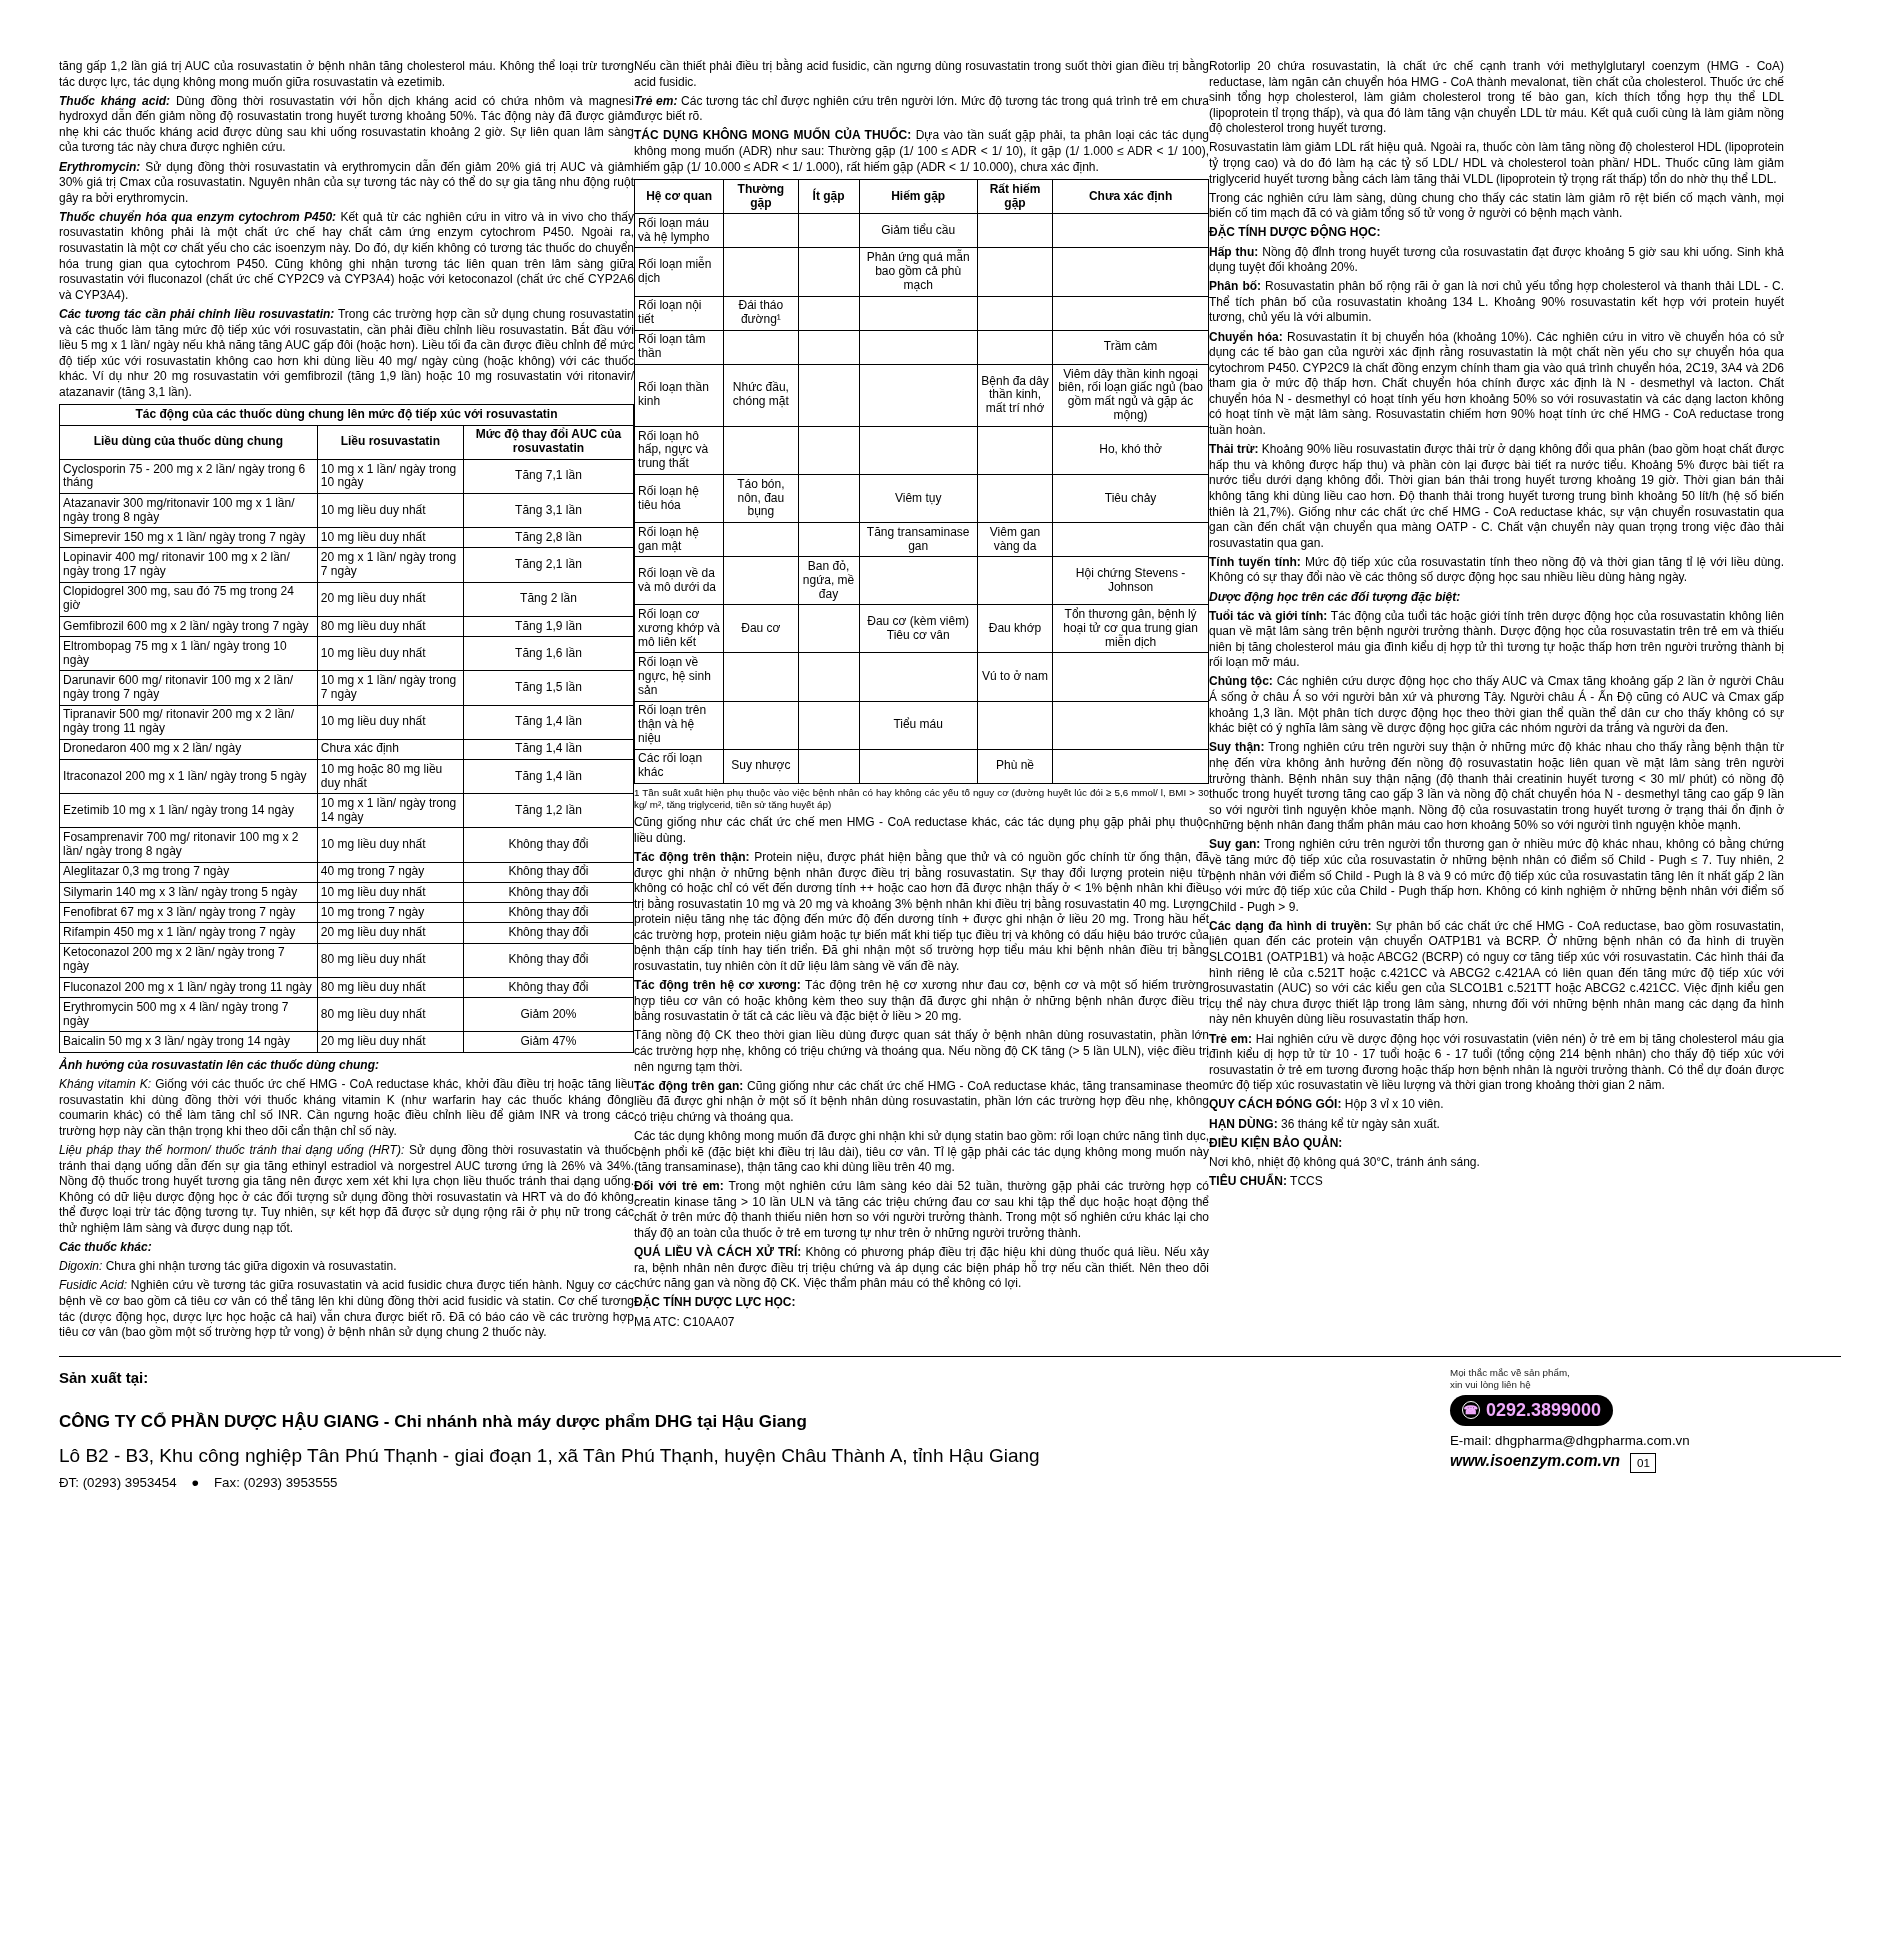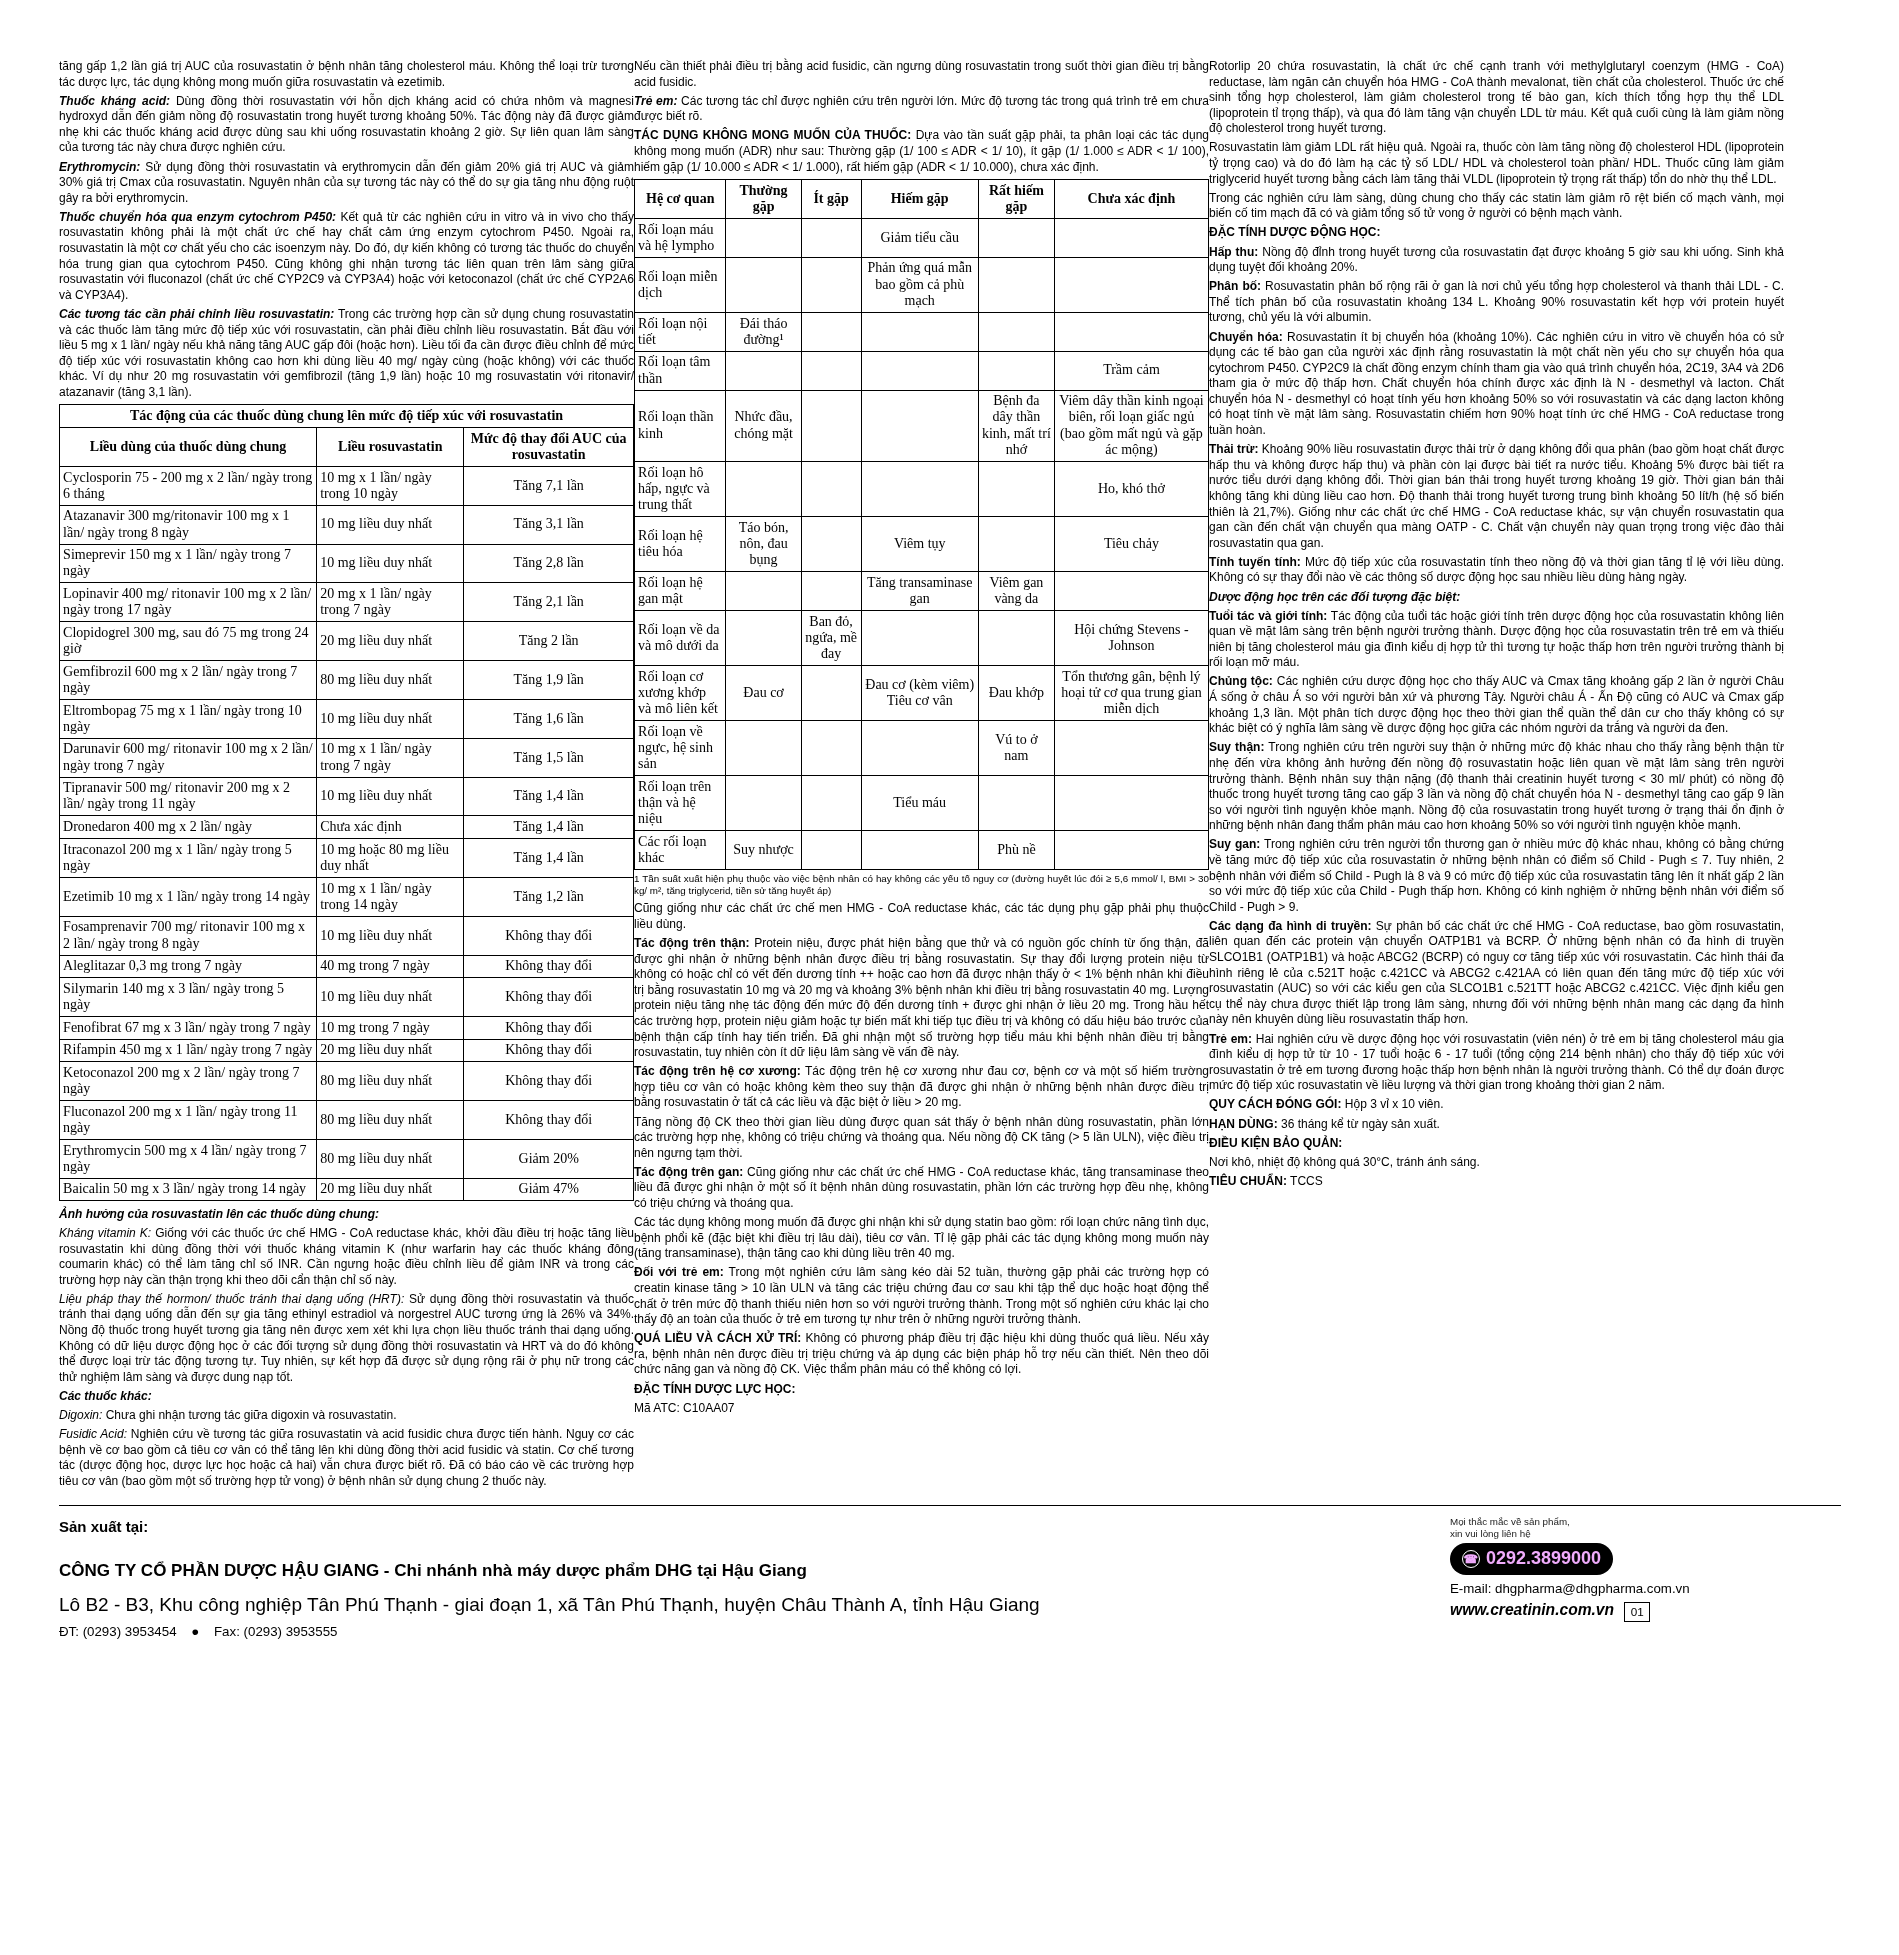--- a/index.html
+++ b/index.html
@@ -29,24 +29,23 @@
   }
   p { margin: 0 0 3.5px 0; }
   b, .b { font-weight: bold; }
   i, .i { font-style: italic; }
   .bi { font-weight: bold; font-style: italic; }
 
   
   table.tbl {
     border-collapse: collapse;
     width: 100%;
-    font-size: 14px;
+    font-size: 12px;
     line-height: 1.16;
     margin: 3.9px 0 5.5px 0;
-    font-family: Liberation Serif, serif;
   }
   table.tbl td, table.tbl th {
     border: 0.8px solid #000;
     padding: 2.7px 3.1px;
     vertical-align: middle;
     text-align: left;
     font-weight: normal;
   }
   table.tbl th { font-weight: bold; text-align: center; }
   .ctr { text-align: center !important; }
@@ -453,19 +452,19 @@
     </div>
     <div class="footer-right">
       <div class="qtext" style="white-space:pre-line;">Mọi thắc mắc về sản phẩm,
 xin vui lòng liên hệ</div>
       <div class="hotline">
         <span class="ph"></span>
         <span>0292.3899000</span>
       </div>
       <div class="email">E-mail: dhgpharma@dhgpharma.com.vn</div>
       <div>
-        <span class="web">www.creatinin.com.vn</span>
+        <span class="web">www.isoenzym.com.vn</span>
         <span class="pagebox">01</span>
       </div>
     </div>
   </div>
 </div>
 
 
 </body></html>

